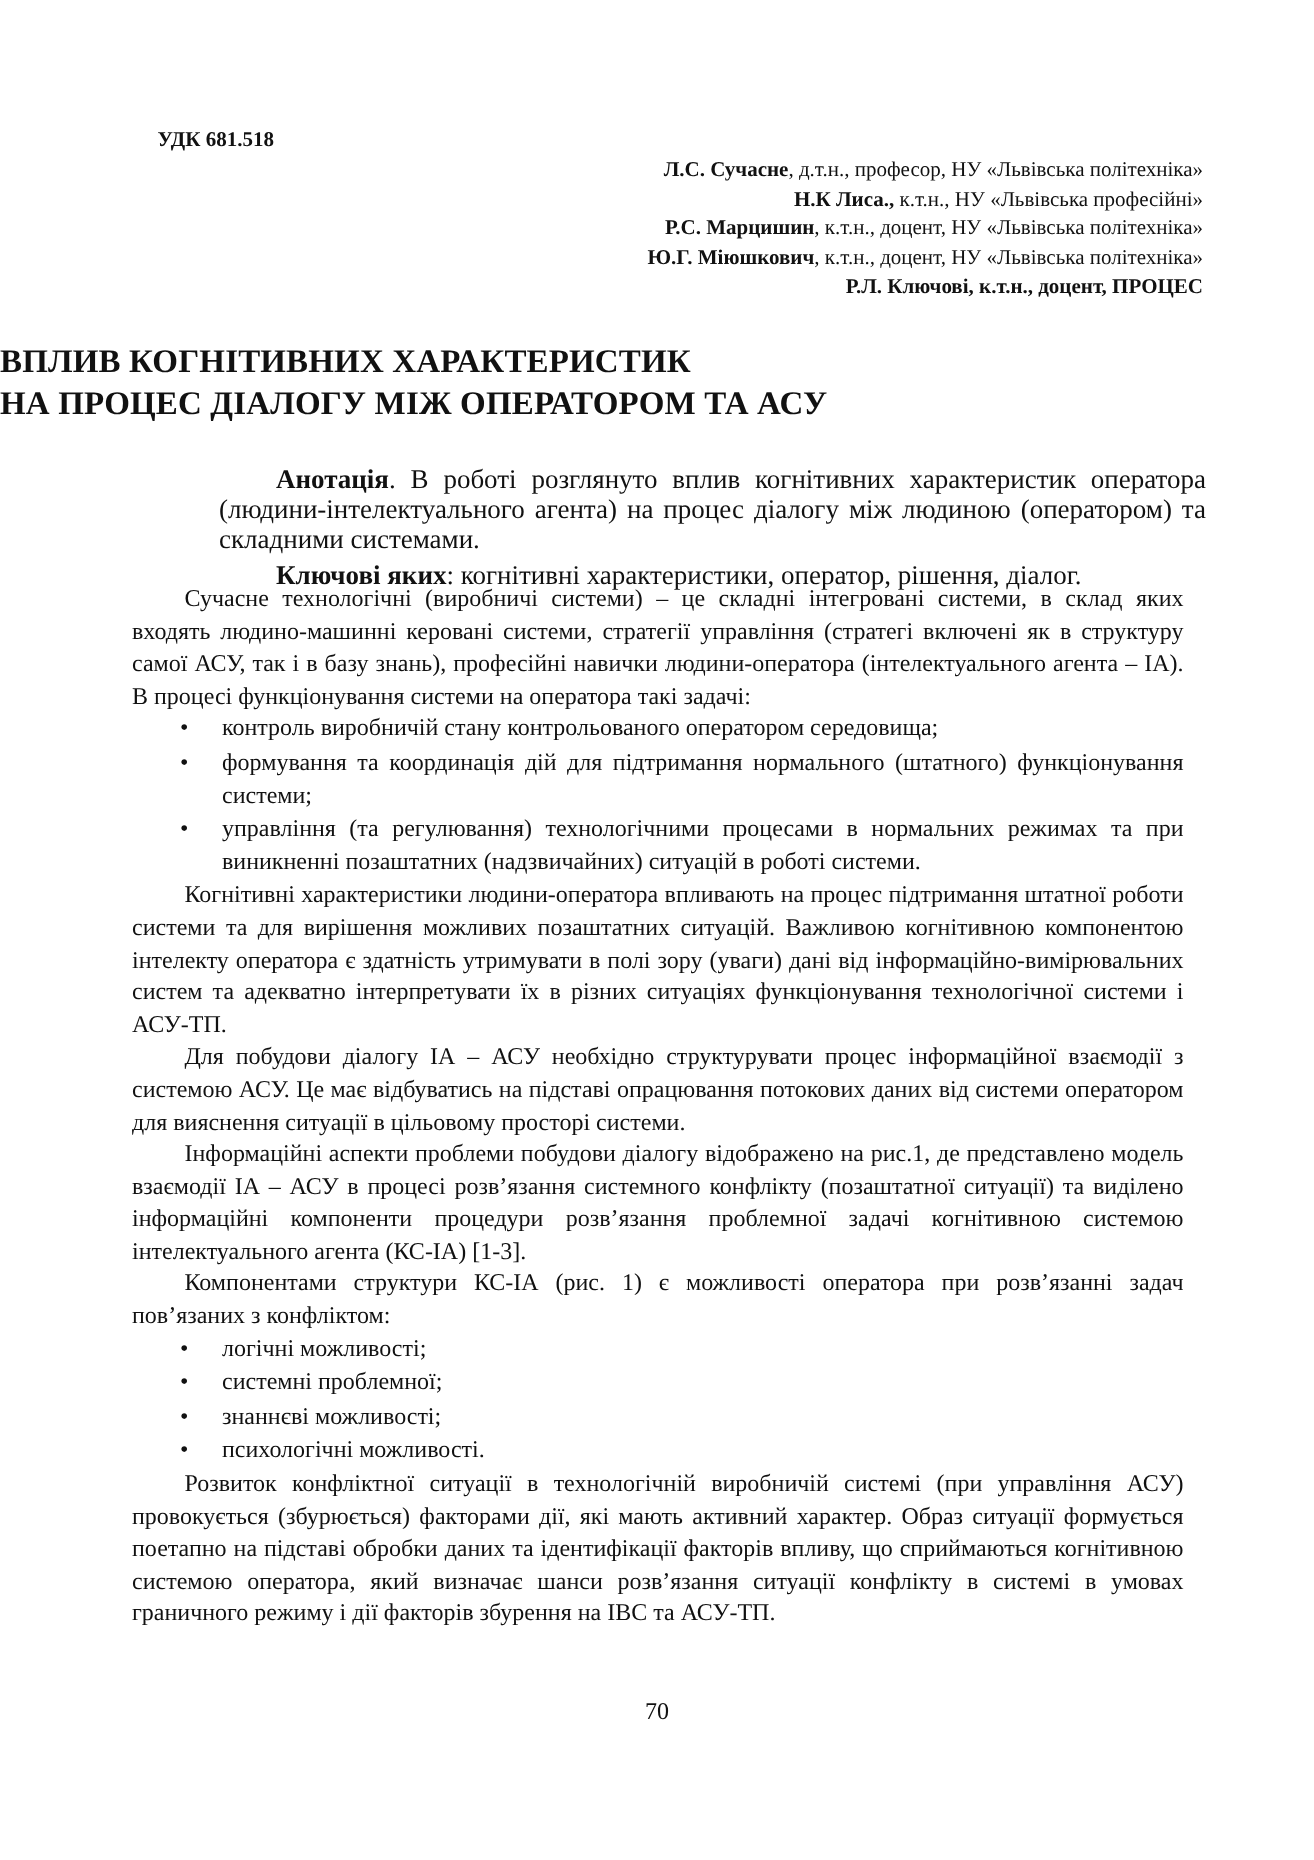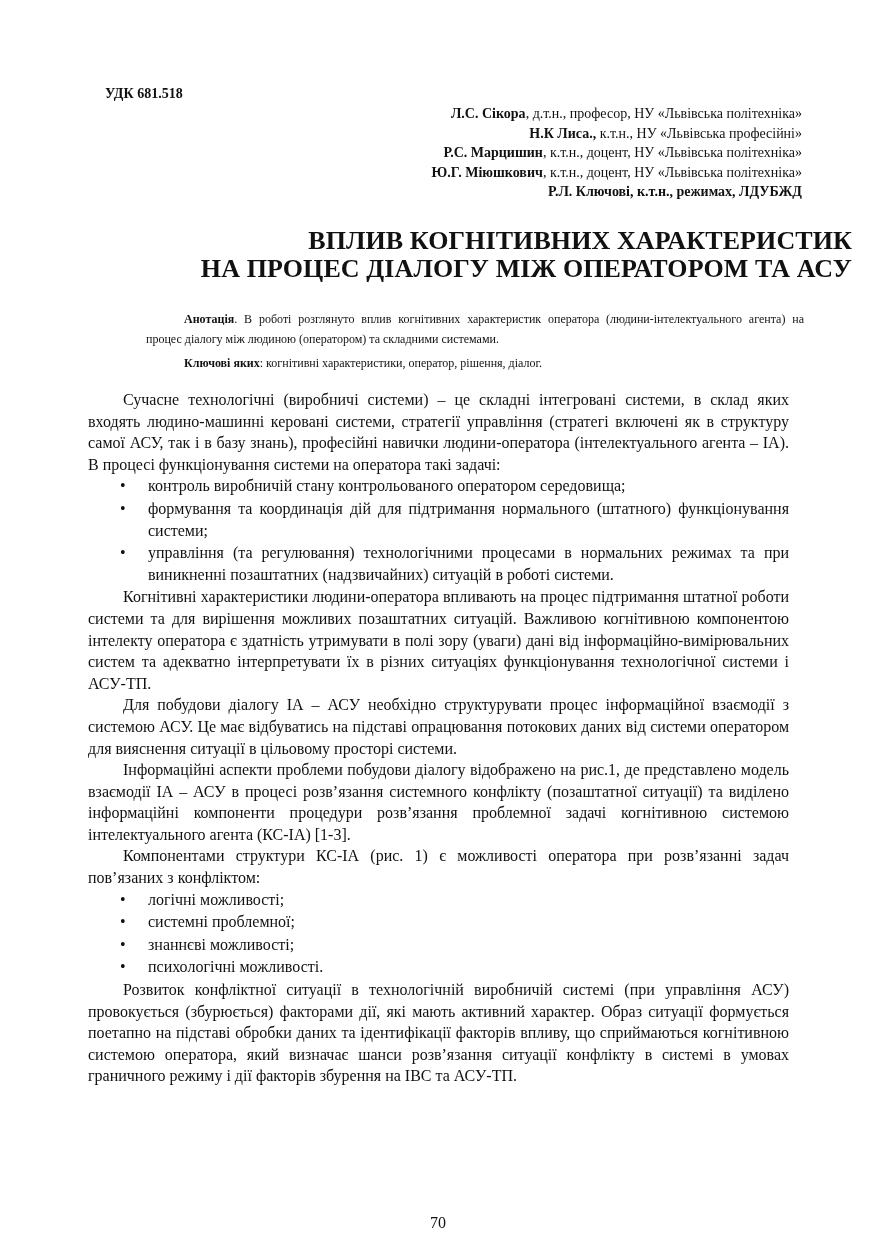--- a/index.html
+++ b/index.html
@@ -2,44 +2,44 @@
 <html><head>
   <meta charset="utf-8">
   <style>
     html, body { margin: 0; padding: 0; background: #ffffff; }
     body { width: 876px; height: 1240px; position: relative; overflow: hidden;
       font-family: "Liberation Serif", serif; color: #111; }
     .udk { position: absolute; left: 105px; top: 86px; font-weight: bold; font-size: 14px; }
     .authors { position: absolute; right: 74px; top: 104px; text-align: right; font-size: 14px; line-height: 19.5px; }
     .authors .name { font-weight: bold; }
     .authors .last { font-weight: bold; }
-    .title { position: absolute; left: 0; width: 852px; top: 227px; text-align: right;
-      font-weight: bold; font-size: 26px; line-height: 28px; letter-spacing: 0.1px; }
-    .abstract { position: absolute; left: 146px; width: 658px; top: 309px; font-size: 12px; line-height: 20px; }
+    .title { position: absolute; left: 0; width: 852px; top: 227px; text-align: left;
+      font-weight: bold; font-size: 22px; line-height: 28px; letter-spacing: 0.1px; }
+    .abstract { position: absolute; left: 146px; width: 658px; top: 309px; font-size: 18px; line-height: 20px; }
     .abstract p { margin: 0; text-align: justify; text-indent: 38px; }
     .abstract .kw { margin-top: 4px; }
     .abstract b { font-weight: bold; }
     .main { position: absolute; left: 88px; width: 701px; top: 389px; font-size: 16px; line-height: 21.6px; }
     .main p { margin: 0; text-align: justify; text-indent: 35px; }
     .main ul { margin: 0; padding: 0; list-style: none; }
     .main li { position: relative; padding-left: 60px; text-align: justify; margin: 0 0 1px 0; }
     .main li .bullet { position: absolute; left: 32px; top: 0; }
-    .pagenum { position: absolute; left: 0; width: 876px; top: 1214px; text-align: center; font-size: 16px; }
+    .pagenum { position: absolute; left: 0; width: 876px; top: 1133px; text-align: center; font-size: 16px; }
   </style>
 </head>
 <body>
 
 <div class="udk">УДК 681.518</div>
 
 <div class="authors">
-  <div><span class="name">Л.С. Сікора</span><span>, д.т.н., професор, НУ «Львівська політехніка»</span></div>
+  <div><span class="name">Л.С. Сучасне</span><span>, д.т.н., професор, НУ «Львівська політехніка»</span></div>
   <div><span class="name">Н.К Лиса.,</span><span> к.т.н., НУ «Львівська професійні»</span></div>
   <div><span class="name">Р.С. Марцишин</span><span>, к.т.н., доцент, НУ «Львівська політехніка»</span></div>
   <div><span class="name">Ю.Г. Міюшкович</span><span>, к.т.н.,  доцент, НУ «Львівська політехніка»</span></div>
-  <div class="last"><span class="name">Р.Л. Ключові</span><span>, к.т.н., режимах, ЛДУБЖД</span></div>
+  <div class="last"><span class="name">Р.Л. Ключові</span><span>, к.т.н., доцент, ПРОЦЕС</span></div>
 </div>
 
 <div class="title">
   <div>ВПЛИВ КОГНІТИВНИХ ХАРАКТЕРИСТИК</div>
   <div>НА ПРОЦЕС ДІАЛОГУ МІЖ ОПЕРАТОРОМ ТА АСУ</div>
 </div>
 
 <div class="abstract">
   <p><b>Анотація</b><span>. В роботі розглянуто вплив когнітивних характеристик оператора (людини-інтелектуального агента) на  процес діалогу між людиною (оператором) та складними системами.</span></p>
   <p class="kw"><b>Ключові яких</b><span>: когнітивні характеристики, оператор, рішення, діалог.</span></p>

